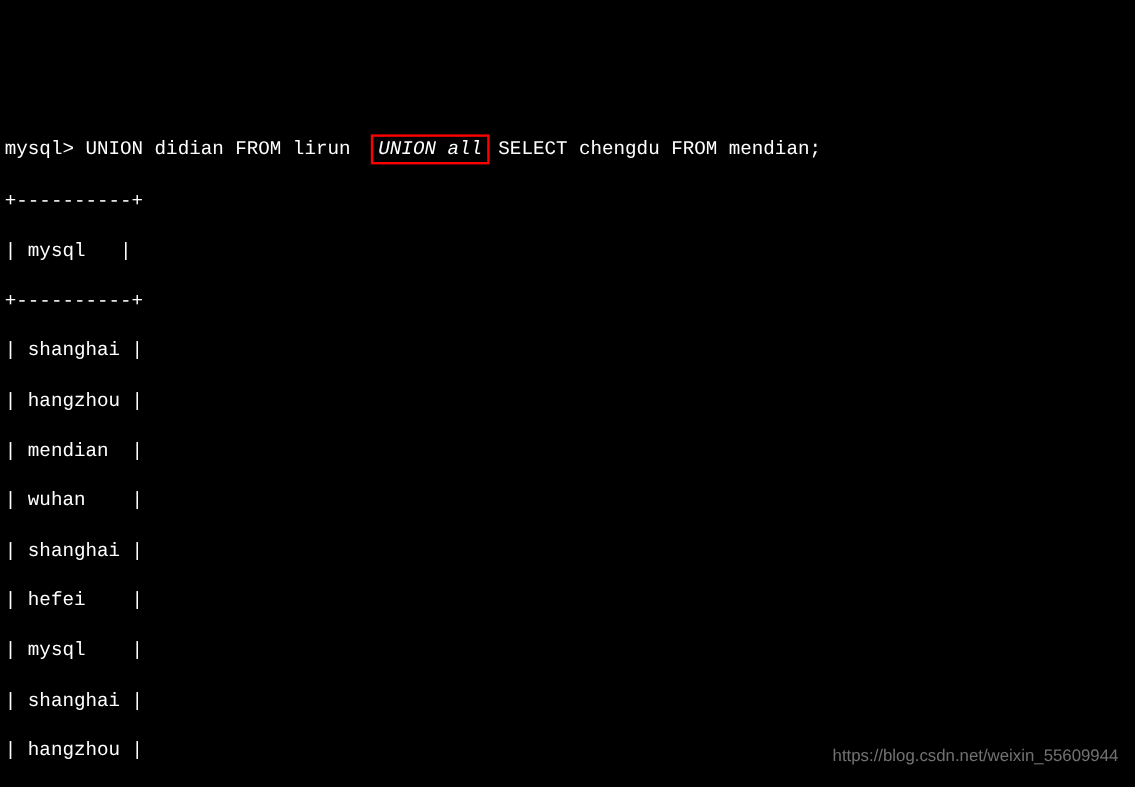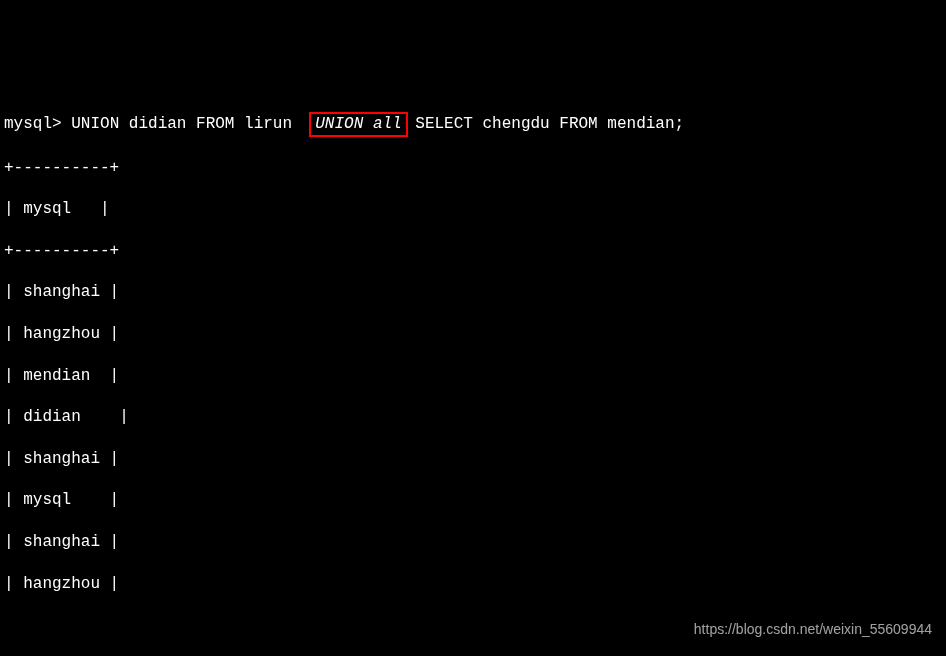--- a/index.html
+++ b/index.html
@@ -24,21 +24,21 @@
       border: 2px solid #ff0000;
       display: inline-block;
       padding: 0 4px;
       margin: 0 -2px;
       font-style: italic;
     }
     .watermark {
       position: absolute;
       bottom: 18px;
       right: 14px;
-      color: #e5e5e5;
+      color: #a3a3a3;
       font-family: Arial, sans-serif;
       font-size: 14px;
       opacity: 0.7;
     }
     .line {
       display: block;
     }
   </style>
 </head>
 <body>
@@ -46,22 +46,23 @@
 
 
 <div>
 <span class="line"><span>mysql&gt; </span><span>UNION didian FROM lirun  </span><span class="highlight-box">UNION all</span><span> SELECT chengdu FROM mendian;</span></span>
 <span class="line">+----------+</span>
 <span class="line">| mysql   |</span>
 <span class="line">+----------+</span>
 <span class="line">| shanghai |</span>
 <span class="line">| hangzhou |</span>
 <span class="line">| mendian  |</span>
-<span class="line">| didian    |</span>
+<span class="line">| wuhan    |</span>
 <span class="line">| shanghai |</span>
+<span class="line">| hefei    |</span>
 <span class="line">| mysql    |</span>
 <span class="line">| shanghai |</span>
 <span class="line">| hangzhou |</span>
 
 
 
 
 
 
 

